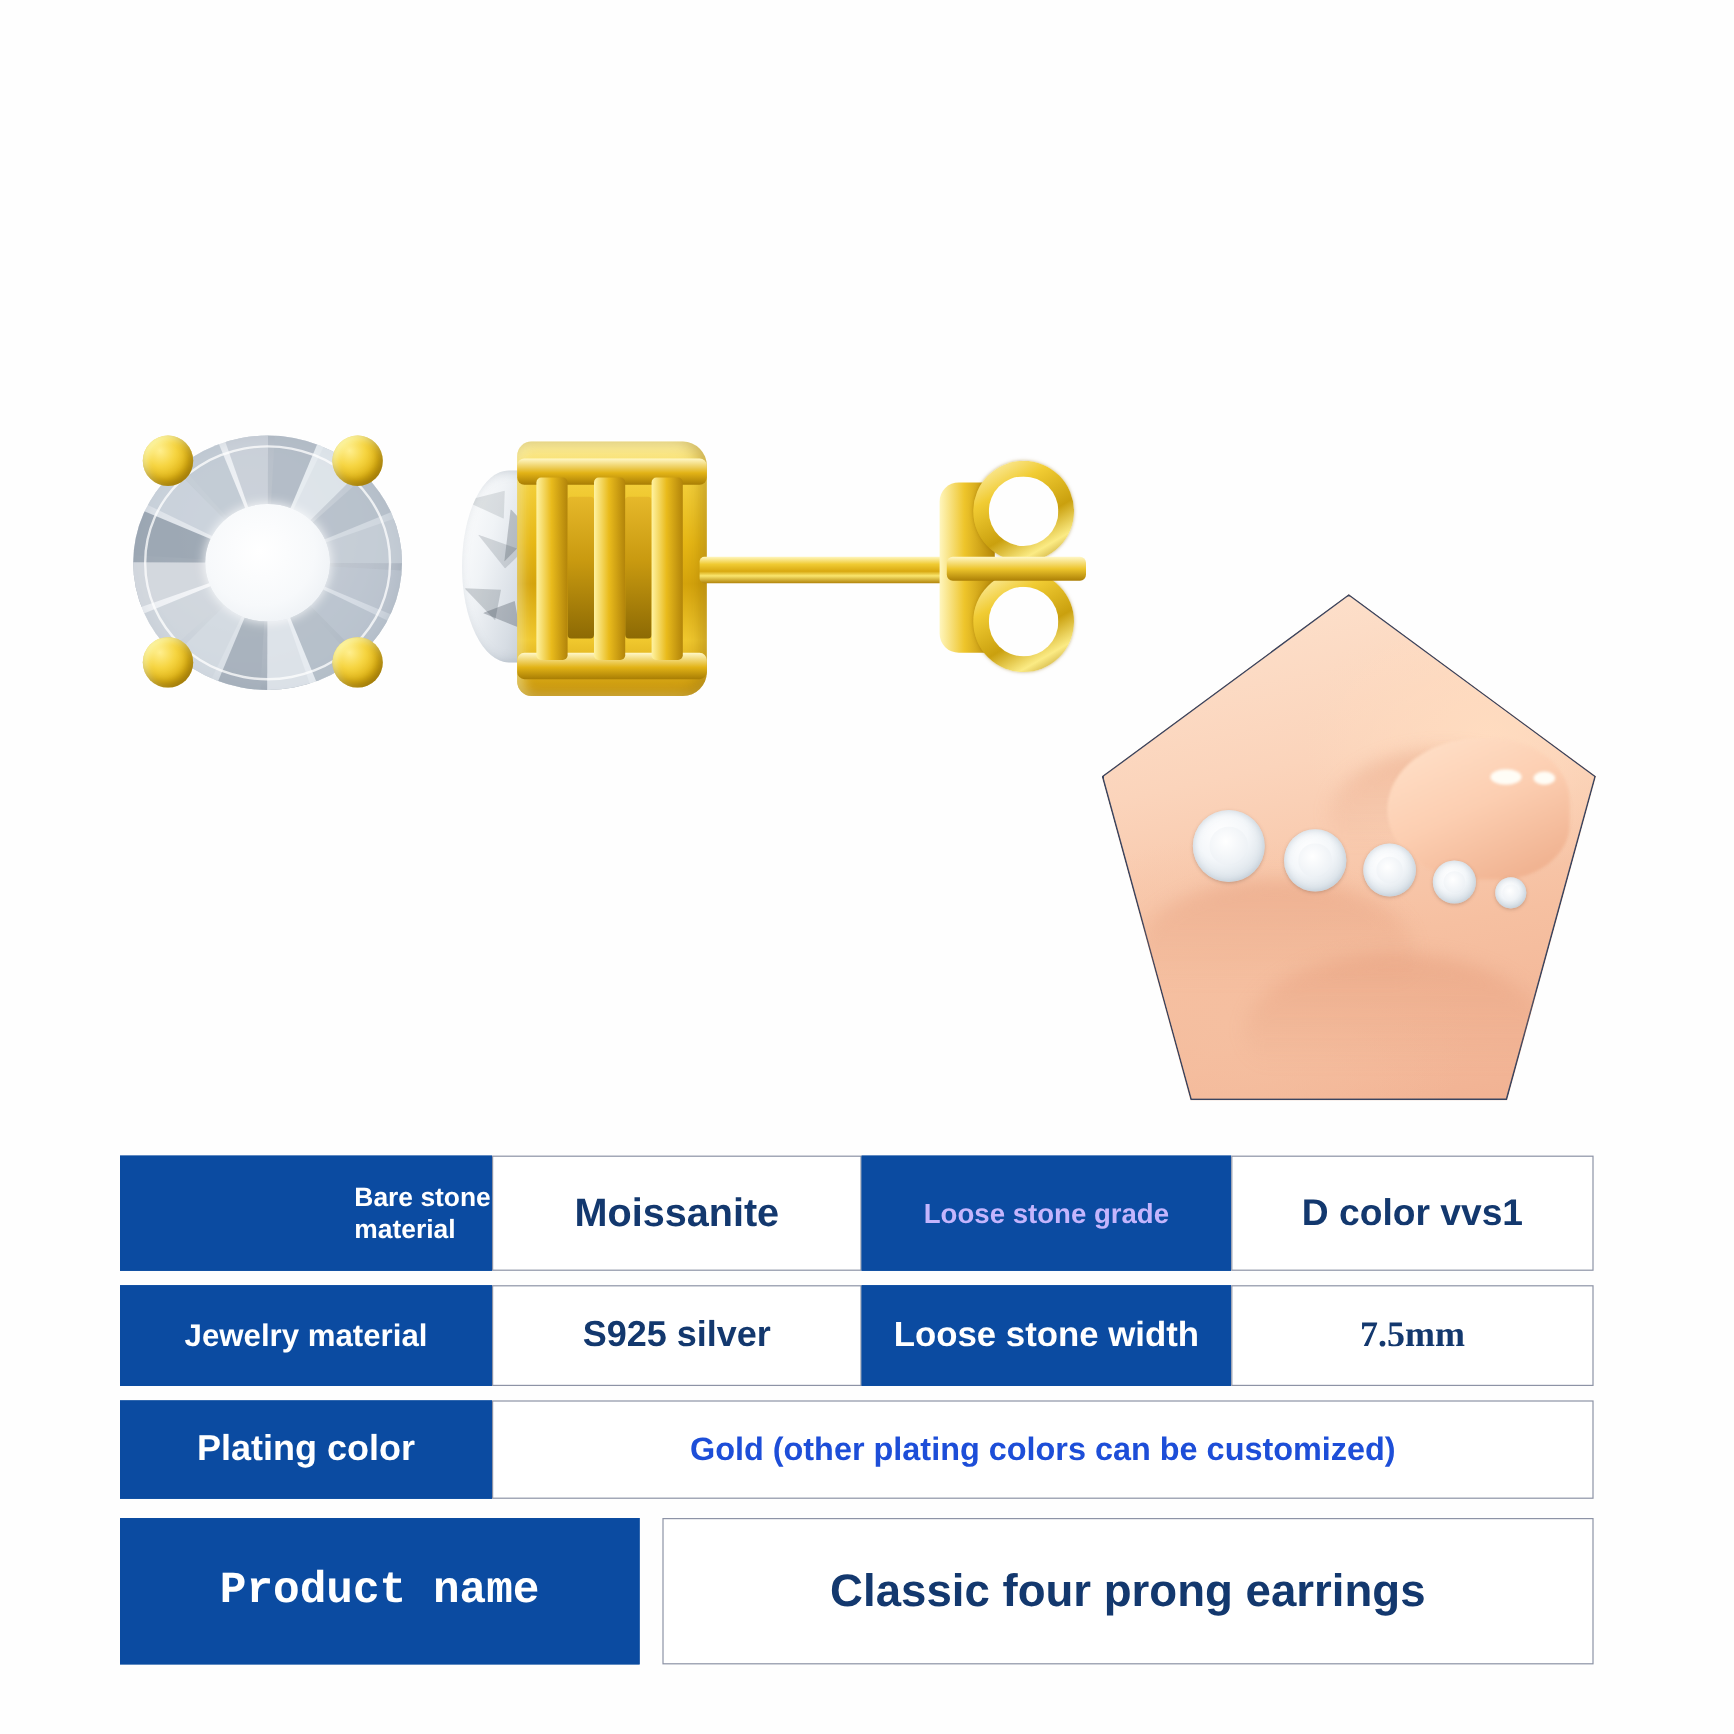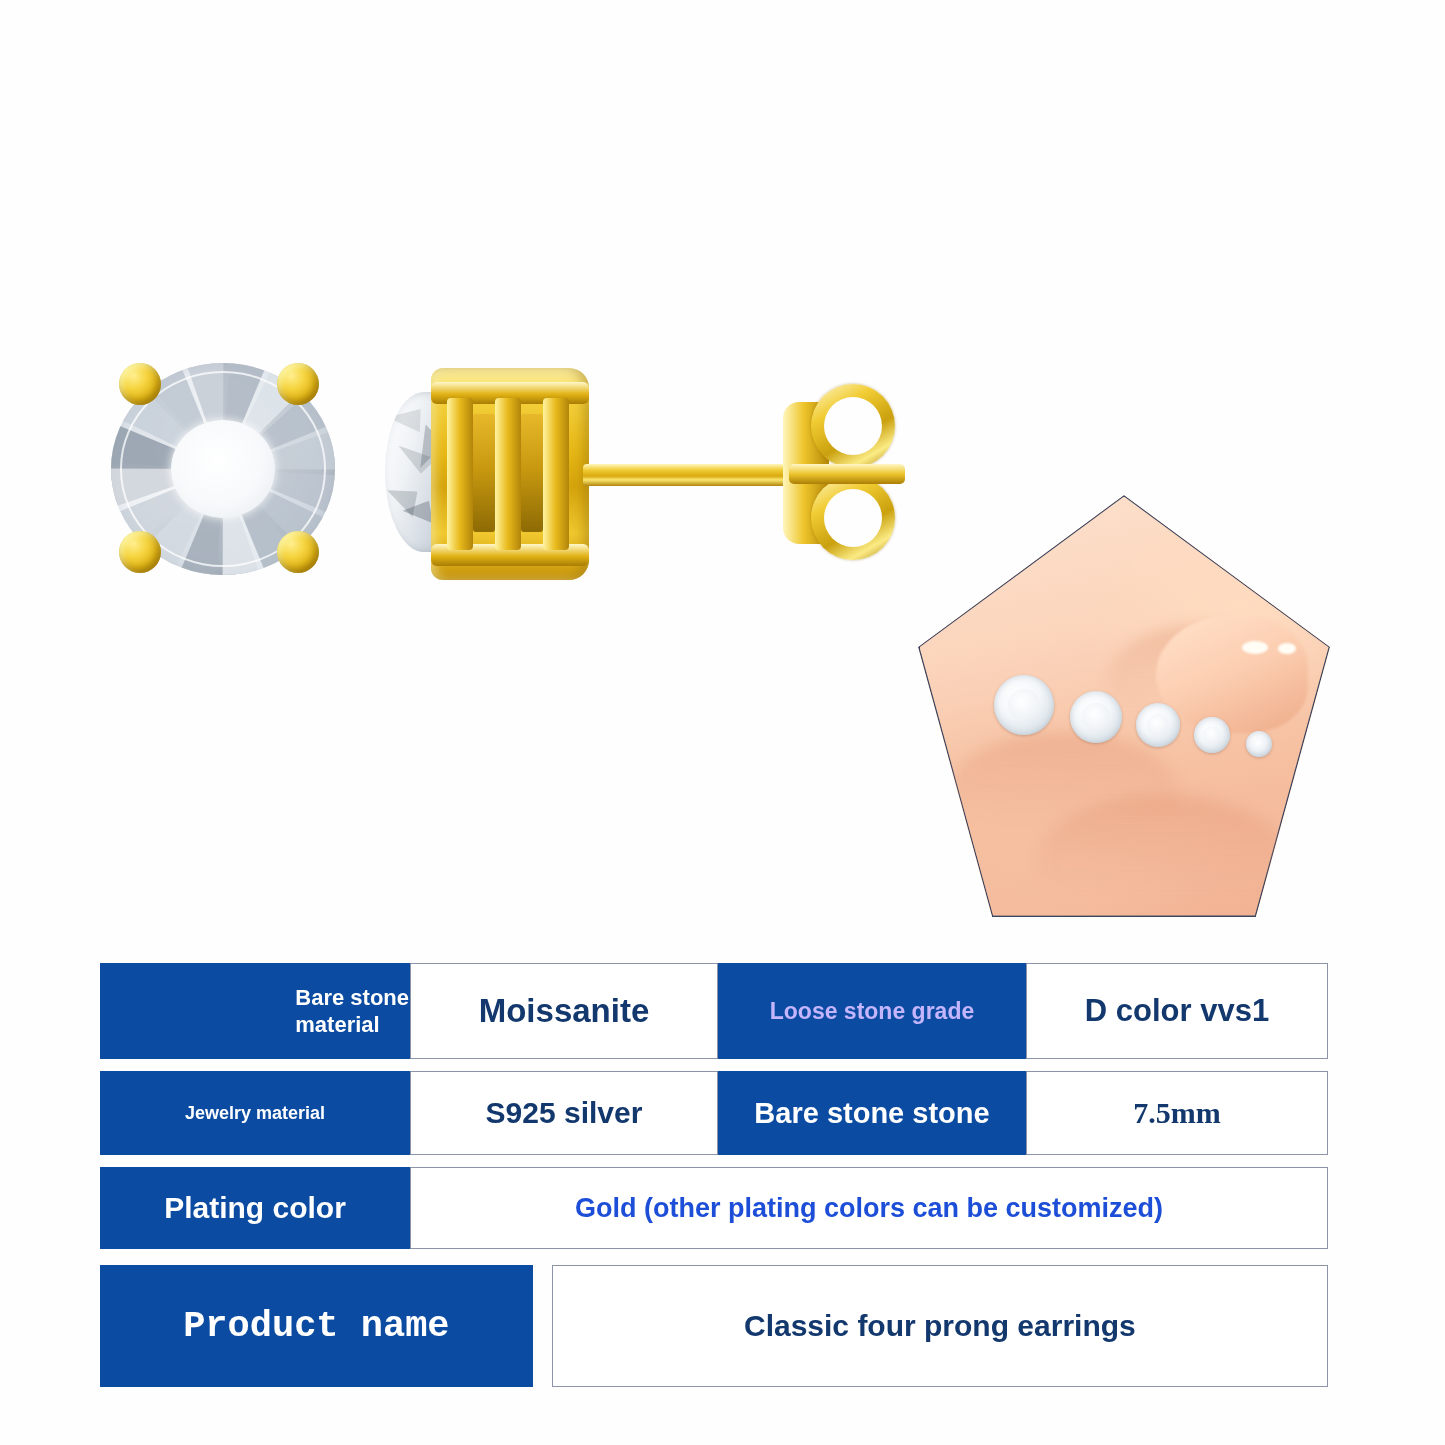--- a/index.html
+++ b/index.html
@@ -223,34 +223,34 @@
   
   .r1 { height: 96px; }
   .r1 .c1 { width: 310px; justify-content: flex-end; padding-left: 62px; text-align: left;
             font-size: 22px; font-weight: 700; line-height: 1.24; }
   .r1 .c2 { width: 308px; font-size: 33px; }
   .r1 .c3 { width: 308px; font-size: 23px; font-weight: 700; color: #c4b5fd; }
   .r1 .c4 { width: 302px; font-size: 31px; }
 
   
   .r2 { height: 84px; }
-  .r2 .c1 { width: 310px; font-size: 18px; font-weight: 700; }
+  .r2 .c1 { width: 310px; font-size: 26px; font-weight: 700; }
   .r2 .c2 { width: 308px; font-size: 30px; }
   .r2 .c3 { width: 308px; font-size: 29px; font-weight: 700; }
   .r2 .c4 { width: 302px; font-size: 30px; font-family: "Liberation Serif", serif; font-weight: 700; }
 
   
   .r3 { height: 82px; }
   .r3 .c1 { width: 310px; font-size: 30px; font-weight: 700; }
   .r3 .c2 { width: 918px; font-size: 27px; color: #1d4ed8; font-weight: 700; }
 
   
   .r4 { height: 122px; margin-top: 16px; }
   .r4 .c1 { width: 437px; font-size: 37px; font-weight: 700; font-family: Liberation Mono, monospace; }
-  .r4 .c2 { width: 784px; margin-left: 19px; font-size: 30px; }
+  .r4 .c2 { width: 784px; margin-left: 19px; font-size: 38px; }
 </style>
 </head>
 <body>
 
 <div id="page">
 
   <div class="hero">
 
     <div class="front-stud">
       <div class="fs-gem">
@@ -364,21 +364,21 @@
         </span>
       </div>
       <div class="cell value c2">Moissanite</div>
       <div class="cell label c3">Loose stone grade</div>
       <div class="cell value c4">D color vvs1</div>
     </div>
 
     <div class="spec-row r2">
       <div class="cell label c1">Jewelry material</div>
       <div class="cell value c2">S925 silver</div>
-      <div class="cell label c3">Bare stone stone</div>
+      <div class="cell label c3">Loose stone width</div>
       <div class="cell value c4">7.5mm</div>
     </div>
 
     <div class="spec-row r3">
       <div class="cell label c1">Plating color</div>
       <div class="cell value c2">Gold (other plating colors can be customized)</div>
     </div>
 
     <div class="spec-row r4">
       <div class="cell label c1">Product name</div>

